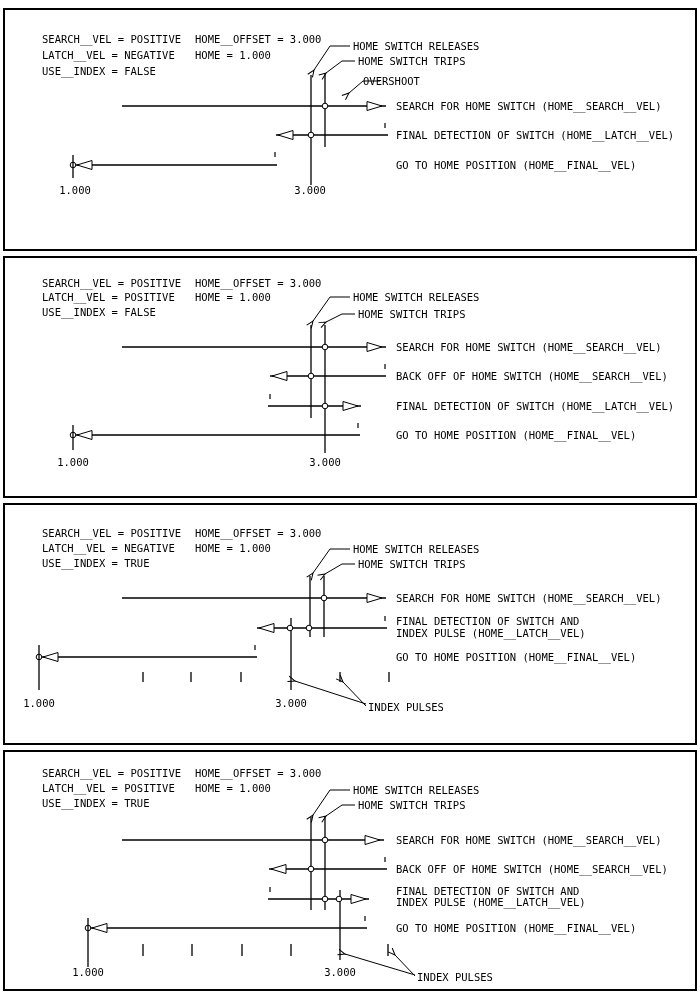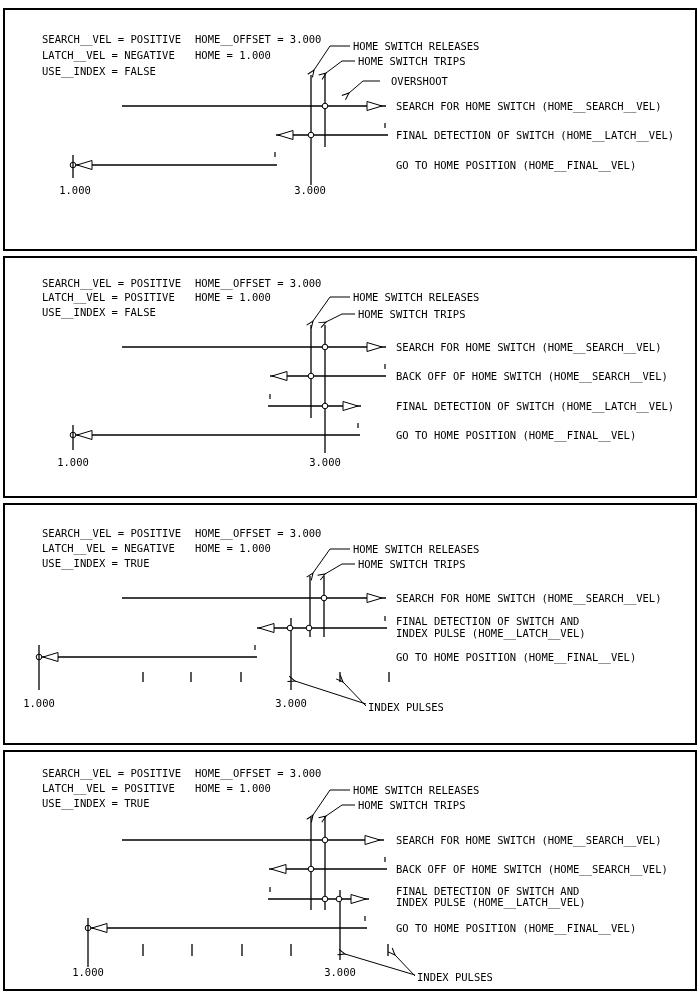--- a/index.html
+++ b/index.html
@@ -153,21 +153,21 @@
   </g>
 </svg>
 
 <div class="t" style="left:42px;top:39px">SEARCH__VEL = POSITIVE</div>
 <div class="t" style="left:195px;top:39px">HOME__OFFSET = 3.000</div>
 <div class="t" style="left:42px;top:55px">LATCH__VEL = NEGATIVE</div>
 <div class="t" style="left:195px;top:55px">HOME = 1.000</div>
 <div class="t" style="left:42px;top:71px">USE__INDEX = FALSE</div>
 <div class="t" style="left:353px;top:46px">HOME SWITCH RELEASES</div>
 <div class="t" style="left:358px;top:61px">HOME SWITCH TRIPS</div>
-<div class="t" style="left:391px;top:81px">OVERSHOOT</div>
+<div class="t" style="left:363px;top:81px">OVERSHOOT</div>
 <div class="t" style="left:396px;top:106px">SEARCH FOR HOME SWITCH (HOME__SEARCH__VEL)</div>
 <div class="t" style="left:396px;top:135px">FINAL DETECTION OF SWITCH (HOME__LATCH__VEL)</div>
 <div class="t" style="left:396px;top:165px">GO TO HOME POSITION (HOME__FINAL__VEL)</div>
 <div class="t tc" style="left:75px;top:190px">1.000</div>
 <div class="t tc" style="left:310px;top:190px">3.000</div>
 
 <div class="t" style="left:42px;top:283px">SEARCH__VEL = POSITIVE</div>
 <div class="t" style="left:195px;top:283px">HOME__OFFSET = 3.000</div>
 <div class="t" style="left:42px;top:297px">LATCH__VEL = POSITIVE</div>
 <div class="t" style="left:195px;top:297px">HOME = 1.000</div>

